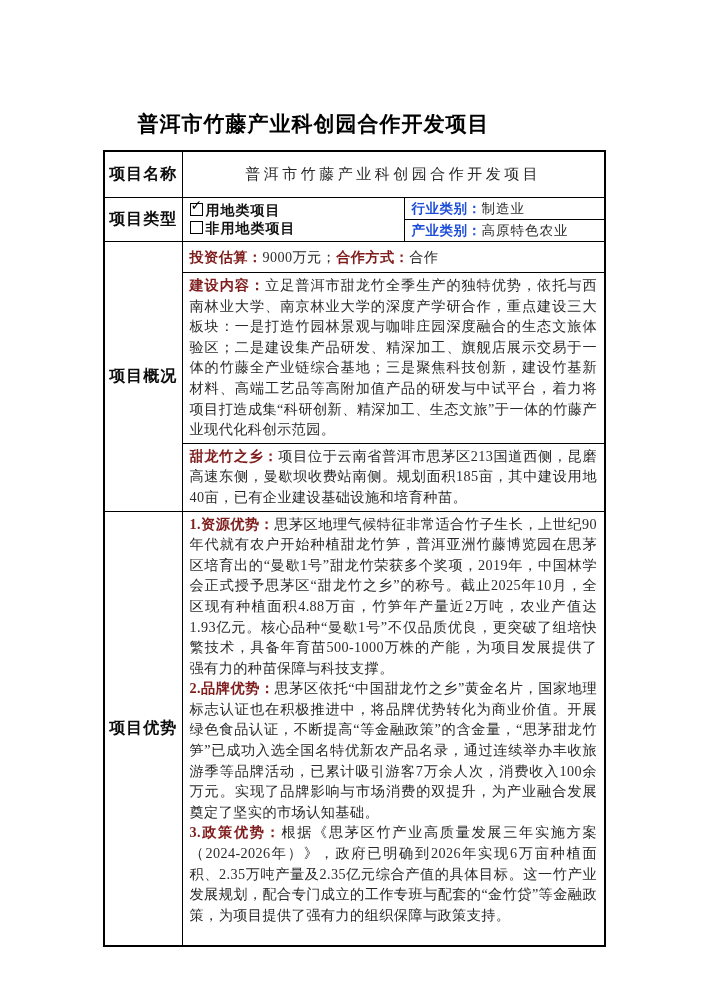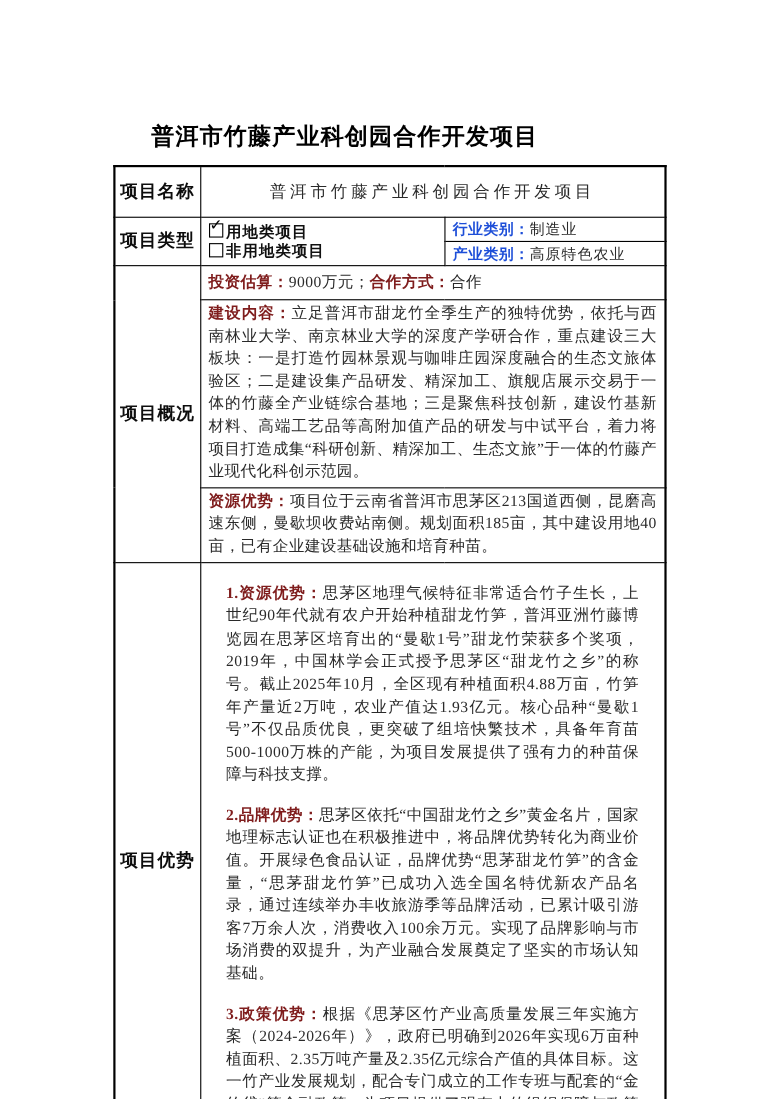--- a/index.html
+++ b/index.html
@@ -68,21 +68,21 @@
     font-size:14.2px;
     line-height:20.6px;
     padding:2px 7px 3px 7px;
     text-align:justify;
     vertical-align:top;
     color:#2a2a2a;
     letter-spacing:0.4px;
   }
   .body-cell b{color:#7f1d1d;}
   .invest{vertical-align:middle;padding-top:0;padding-bottom:0;}
-  p.adv{margin:16px;}
+  p.adv{margin:0;}
   .cb{
     display:inline-block;
     width:11px;height:11px;
     border:1.6px solid #000;
     position:relative;
     margin-right:3px;
     vertical-align:-1px;
     background:#fff;
   }
   .cb .tick{
@@ -127,27 +127,27 @@
     </tr>
 
     <tr>
       <td class="hd" rowspan="3">项目概况</td>
       <td class="body-cell invest" colspan="2" style="height:30px"><b>投资估算：</b><span>9000万元；</span><b>合作方式：</b><span>合作</span></td>
     </tr>
     <tr>
       <td class="body-cell" colspan="2" style="height:145px"><b>建设内容：</b><span>立足普洱市甜龙竹全季生产的独特优势，依托与西南林业大学、南京林业大学的深度产学研合作，重点建设三大板块：一是打造竹园林景观与咖啡庄园深度融合的生态文旅体验区；二是建设集产品研发、精深加工、旗舰店展示交易于一体的竹藤全产业链综合基地；三是聚焦科技创新，建设竹基新材料、高端工艺品等高附加值产品的研发与中试平台，着力将项目打造成集“科研创新、精深加工、生态文旅”于一体的竹藤产业现代化科创示范园。</span></td>
     </tr>
     <tr>
-      <td class="body-cell" colspan="2" style="height:61px"><b>资源优势：</b><span>项目位于云南省普洱市思茅区213国道西侧，昆磨高速东侧，曼歇坝收费站南侧。规划面积185亩，其中建设用地40亩，已有企业建设基础设施和培育种苗。</span></td>
+      <td class="body-cell" colspan="2" style="height:61px"><b>甜龙竹之乡：</b><span>项目位于云南省普洱市思茅区213国道西侧，昆磨高速东侧，曼歇坝收费站南侧。规划面积185亩，其中建设用地40亩，已有企业建设基础设施和培育种苗。</span></td>
     </tr>
 
     <tr>
       <td class="hd">项目优势</td>
       <td class="body-cell" colspan="2" style="height:428px">
         <p class="adv"><b>1.资源优势：</b><span>思茅区地理气候特征非常适合竹子生长，上世纪90年代就有农户开始种植甜龙竹笋，普洱亚洲竹藤博览园在思茅区培育出的“曼歇1号”甜龙竹荣获多个奖项，2019年，中国林学会正式授予思茅区“甜龙竹之乡”的称号。截止2025年10月，全区现有种植面积4.88万亩，竹笋年产量近2万吨，农业产值达1.93亿元。核心品种“曼歇1号”不仅品质优良，更突破了组培快繁技术，具备年育苗500-1000万株的产能，为项目发展提供了强有力的种苗保障与科技支撑。</span></p>
-        <p class="adv"><b>2.品牌优势：</b><span>思茅区依托“中国甜龙竹之乡”黄金名片，国家地理标志认证也在积极推进中，将品牌优势转化为商业价值。开展绿色食品认证，品牌优势“思茅甜龙竹笋”的含金量，“思茅甜龙竹笋”已成功入选全国名特优新农产品名录，通过连续举办丰收旅游季等品牌活动，已累计吸引游客7万余人次，消费收入100余万元。实现了品牌影响与市场消费的双提升，为产业融合发展奠定了坚实的市场认知基础。</span></p>
+        <p class="adv"><b>2.品牌优势：</b><span>思茅区依托“中国甜龙竹之乡”黄金名片，国家地理标志认证也在积极推进中，将品牌优势转化为商业价值。开展绿色食品认证，不断提高“等金融政策”的含金量，“思茅甜龙竹笋”已成功入选全国名特优新农产品名录，通过连续举办丰收旅游季等品牌活动，已累计吸引游客7万余人次，消费收入100余万元。实现了品牌影响与市场消费的双提升，为产业融合发展奠定了坚实的市场认知基础。</span></p>
         <p class="adv"><b>3.政策优势：</b><span>根据《思茅区竹产业高质量发展三年实施方案（2024-2026年）》，政府已明确到2026年实现6万亩种植面积、2.35万吨产量及2.35亿元综合产值的具体目标。这一竹产业发展规划，配合专门成立的工作专班与配套的“金竹贷”等金融政策，为项目提供了强有力的组织保障与政策支持。</span></p>
       </td>
     </tr>
   </tbody>
     </table>
 
 </div>
 
 </body></html>

